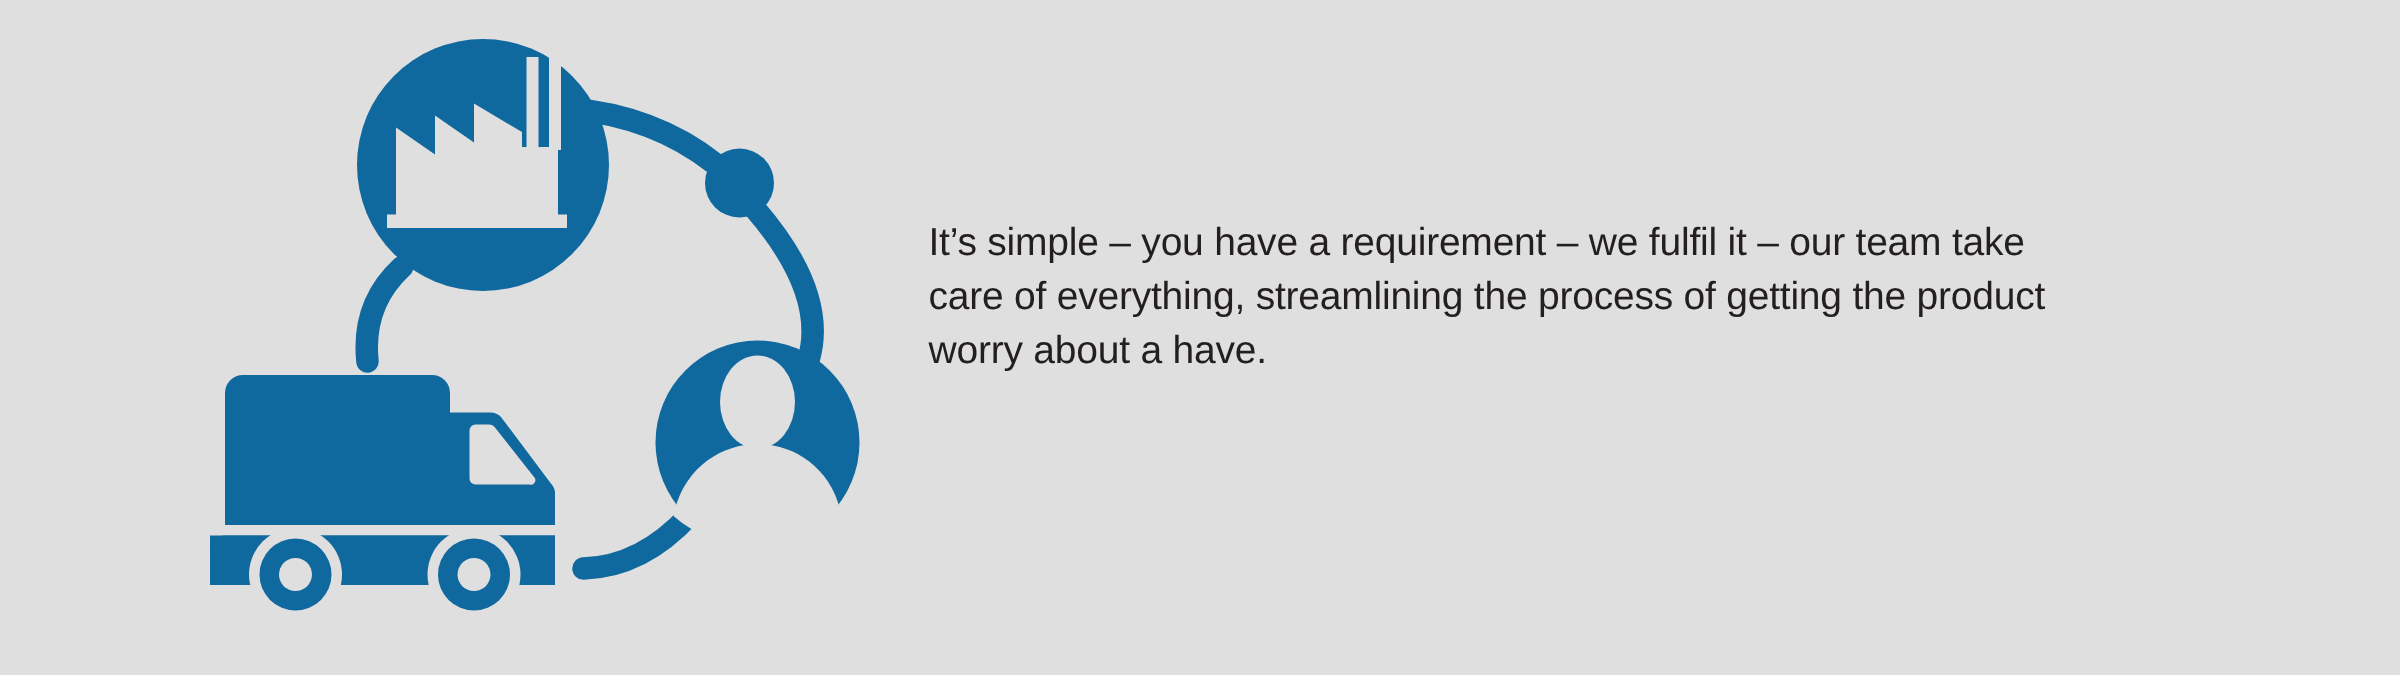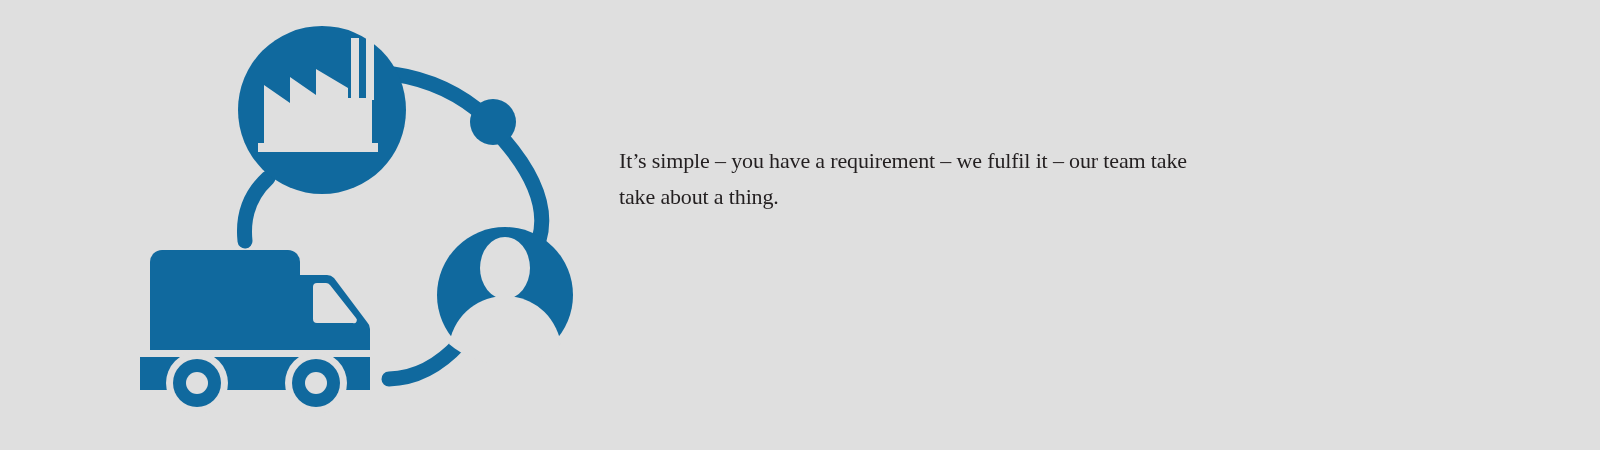--- a/index.html
+++ b/index.html
@@ -28,22 +28,22 @@
     width: 620px;
     height: 450px;
   }
   #copy-block {
     position: absolute;
     left: 619px;
     top: 143px;
     width: 900px;
   }
   .copy-line {
-    font-family: Liberation Serif, serif;
-    font-size: 22px;
+    font-family: Liberation Sans, sans-serif;
+    font-size: 26px;
     line-height: 36px;
     color: #231f20;
     letter-spacing: -0.15px;
     white-space: nowrap;
   }
 </style>
 </head>
 <body>
 
 <div id="page">
@@ -136,16 +136,17 @@
         <circle cx="197" cy="383" r="11" fill="#dfdfdf"></circle>
         <circle cx="316" cy="383" r="24" fill="#10699e"></circle>
         <circle cx="316" cy="383" r="11" fill="#dfdfdf"></circle>
       </g>
 
     </svg>
   </div>
 
   <div id="copy-block">
     <div class="copy-line">It’s simple – you have a requirement – we fulfil it – our team take</div>
-    <div class="copy-line">take about a thing.</div>
+    <div class="copy-line">care of everything, streamlining the process of getting the product</div>
+    <div class="copy-line">worry about a have.</div>
   </div>
 
 </div>
 
 </body></html>

